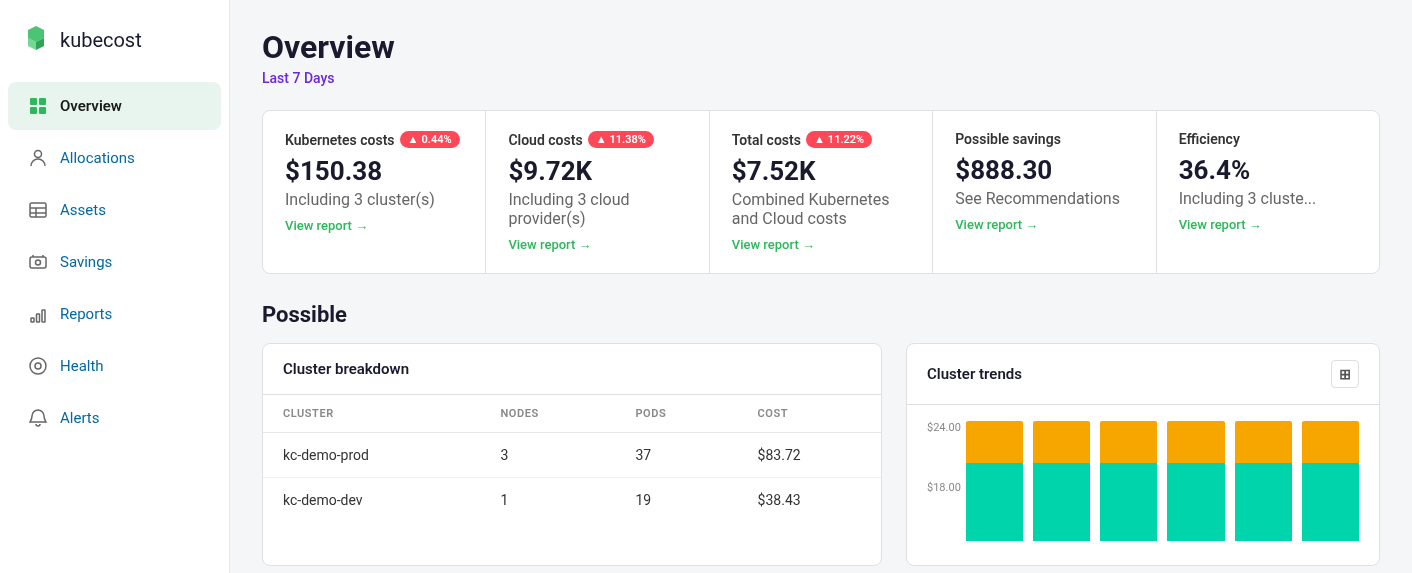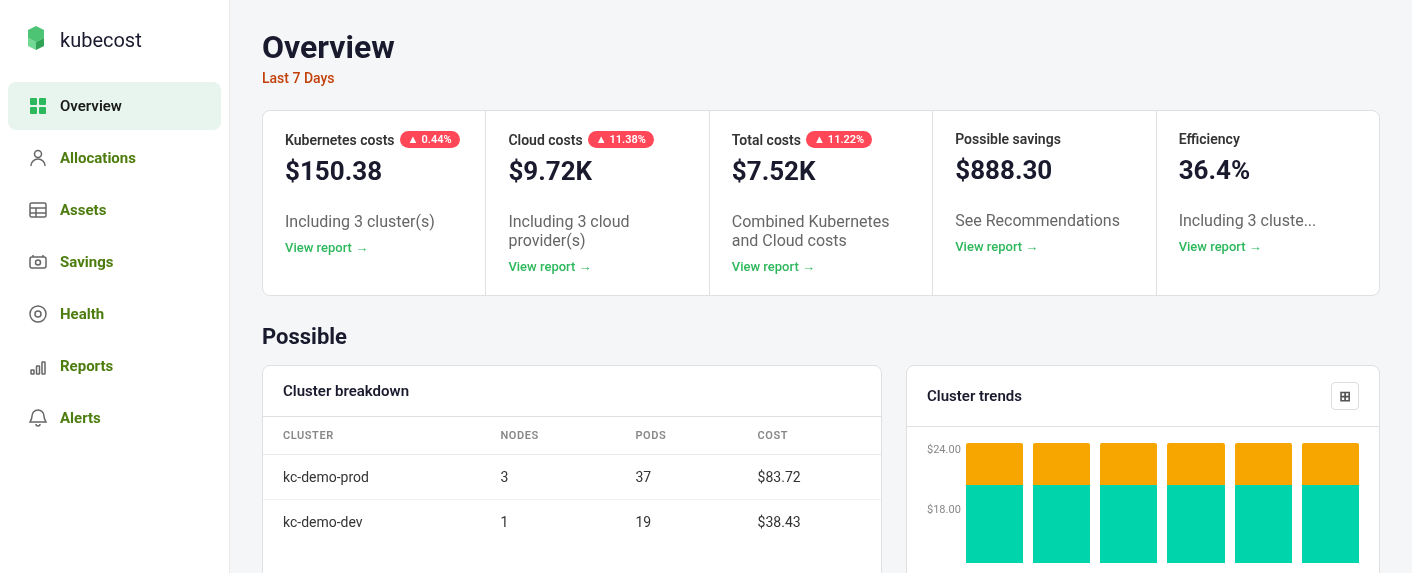--- a/index.html
+++ b/index.html
@@ -32,22 +32,22 @@
       font-weight: 400;
       color: #1a1a2e;
     }
     .nav-item {
       display: flex;
       align-items: center;
       gap: 12px;
       padding: 14px 20px;
       cursor: pointer;
       font-size: 15px;
-      color: #4d7c0f;
-      font-weight: 700;
+      color: #0369a1;
+      font-weight: 400;
       border-radius: 8px;
       margin: 2px 8px;
       transition: background 0.15s;
     }
     .nav-item.active {
       background: #e8f5ee;
       color: #1a1a1a;
       font-weight: 600;
     }
     .nav-icon {
@@ -67,21 +67,21 @@
       overflow-x: hidden;
     }
     .page-title {
       font-size: 32px;
       font-weight: 700;
       color: #1a1a2e;
       margin-bottom: 4px;
     }
     .page-subtitle {
       font-size: 14px;
-      color: #c2410c;
+      color: #6d28d9;
       margin-bottom: 24px;
       font-weight: 500;
     }
 
     
     .cost-cards {
       display: flex;
       gap: 0;
       background: #fff;
       border: 1px solid #e0e0e0;
@@ -113,21 +113,21 @@
       border-radius: 20px;
       font-size: 11px;
       font-weight: 600;
       color: #fff;
     }
     .badge.up { background: #ff4757; }
     .cost-value {
       font-size: 26px;
       font-weight: 700;
       color: #1a1a2e;
-      margin-bottom: 26px;
+      margin-bottom: 4px;
     }
     .cost-note {
       font-size: 16px;
       color: #666;
       margin-bottom: 6px;
     }
     .view-report-link {
       font-size: 13px;
       color: #2eb85c;
       font-weight: 500;
@@ -302,33 +302,33 @@
       <rect x="2" y="5" width="16" height="11" rx="2"></rect>
       <circle cx="10" cy="10.5" r="2.5"></circle>
       <line x1="5" y1="5" x2="5" y2="3"></line>
       <line x1="15" y1="5" x2="15" y2="3"></line>
     </svg>
     <span>Savings</span>
   </div>
 
   <div class="nav-item">
     <svg class="nav-icon" viewBox="0 0 20 20" fill="none" stroke="currentColor" stroke-width="1.5">
-      <circle cx="10" cy="10" r="8"></circle>
-      <circle cx="10" cy="10" r="3"></circle>
-    </svg>
-    <span>Health</span>
-  </div>
-
-  <div class="nav-item">
-    <svg class="nav-icon" viewBox="0 0 20 20" fill="none" stroke="currentColor" stroke-width="1.5">
       <rect x="3" y="14" width="3" height="4" rx="0.5"></rect>
       <rect x="8.5" y="10" width="3" height="8" rx="0.5"></rect>
       <rect x="14" y="6" width="3" height="12" rx="0.5"></rect>
     </svg>
     <span>Reports</span>
+  </div>
+
+  <div class="nav-item">
+    <svg class="nav-icon" viewBox="0 0 20 20" fill="none" stroke="currentColor" stroke-width="1.5">
+      <circle cx="10" cy="10" r="8"></circle>
+      <circle cx="10" cy="10" r="3"></circle>
+    </svg>
+    <span>Health</span>
   </div>
 
   <div class="nav-item">
     <svg class="nav-icon" viewBox="0 0 20 20" fill="none" stroke="currentColor" stroke-width="1.5">
       <path d="M10 2a6 6 0 0 1 6 6c0 3 1.5 5 2 6H2c.5-1 2-3 2-6a6 6 0 0 1 6-6z"></path>
       <path d="M8 16a2 2 0 0 0 4 0"></path>
     </svg>
     <span>Alerts</span>
   </div>
 </nav>

